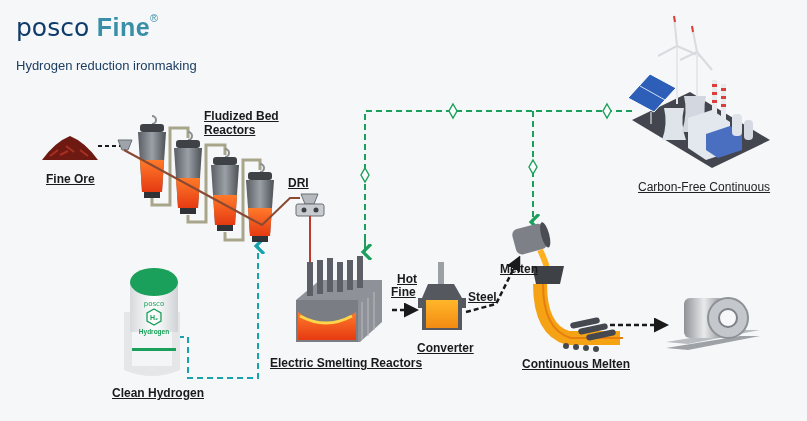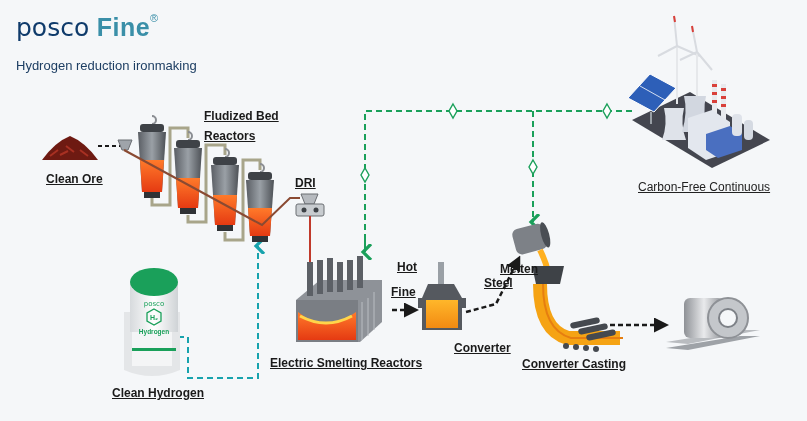--- a/index.html
+++ b/index.html
@@ -229,25 +229,25 @@
         <rect x="721" y="96" width="5" height="3" fill="#d9403a"></rect>
         <rect x="721" y="104" width="5" height="3" fill="#d9403a"></rect>
     </g>
     <path d="M688,118 L712,110 L730,122 L730,152 L706,160 L688,148 z" fill="#e3e7ee"></path>
     <path d="M706,134 L730,126 L742,134 L742,150 L718,158 L706,150 z" fill="#4a6fc0"></path>
     <rect x="732" y="114" width="10" height="22" rx="4" fill="#dfe3ea"></rect>
     <rect x="744" y="120" width="9" height="20" rx="4" fill="#d5dae2"></rect>
   </g>
 </svg>
 
-<div class="lbl" style="left:46px;top:172px;">Clean Ore</div>
+<div class="lbl" style="left:46px;top:172px;">Fine Ore</div>
 <div class="lbl" style="left:204px;top:109px;">Fludized Bed</div>
-<div class="lbl" style="left:204px;top:129px;">Reactors</div>
-<div class="lbl" style="left:295px;top:176px;">DRI</div>
+<div class="lbl" style="left:204px;top:123px;">Reactors</div>
+<div class="lbl" style="left:288px;top:176px;">DRI</div>
 <div class="lbl" style="left:112px;top:386px;text-align:center;">Clean Hydrogen</div>
 <div class="lbl" style="left:270px;top:356px;">Electric Smelting Reactors</div>
-<div class="lbl" style="left:397px;top:260px;">Hot</div>
+<div class="lbl" style="left:397px;top:272px;">Hot</div>
 <div class="lbl" style="left:391px;top:285px;">Fine</div>
-<div class="lbl" style="left:417px;top:341px;margin-left:37px;">Converter</div>
+<div class="lbl" style="left:417px;top:341px;">Converter</div>
 <div class="lbl" style="left:464px;top:262px;margin-left:36px;">Melten</div>
-<div class="lbl" style="left:468px;top:276px;margin-left:16px;">Steel</div>
-<div class="lbl" style="left:522px;top:357px;">Converter Casting</div>
+<div class="lbl" style="left:468px;top:290px;">Steel</div>
+<div class="lbl" style="left:522px;top:357px;">Continuous Melten</div>
 <div class="lbl" style="left:638px;top:180px;font-weight:400;color:#222;">Carbon-Free Continuous</div>
 
 </body></html>

